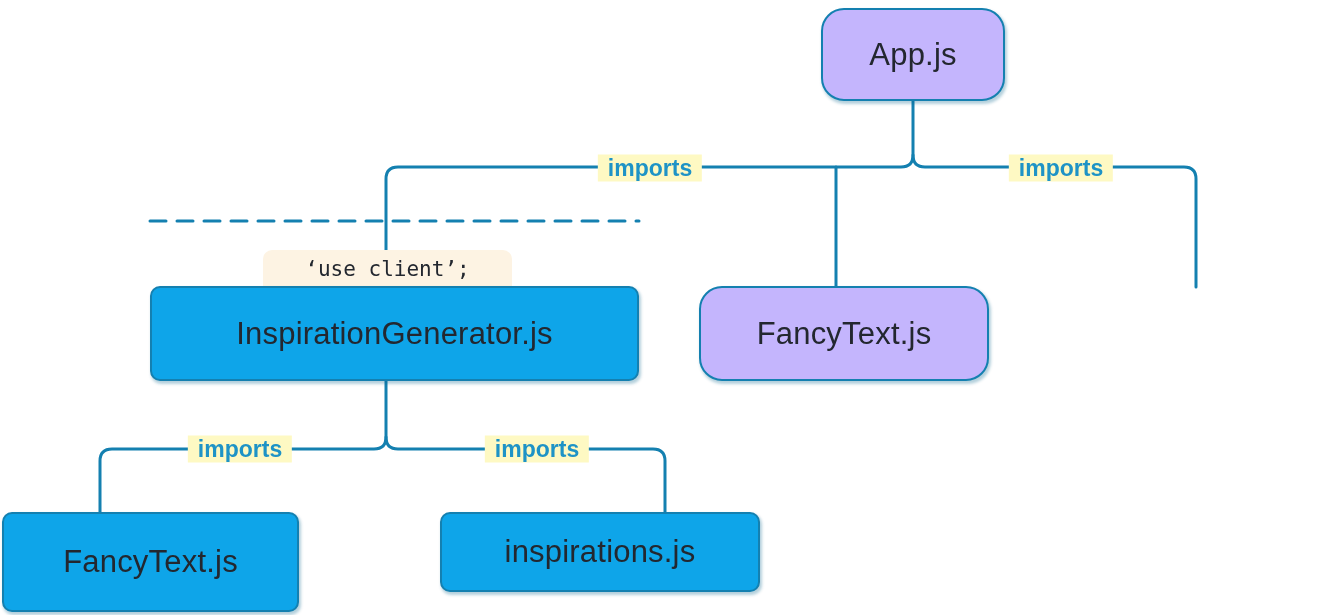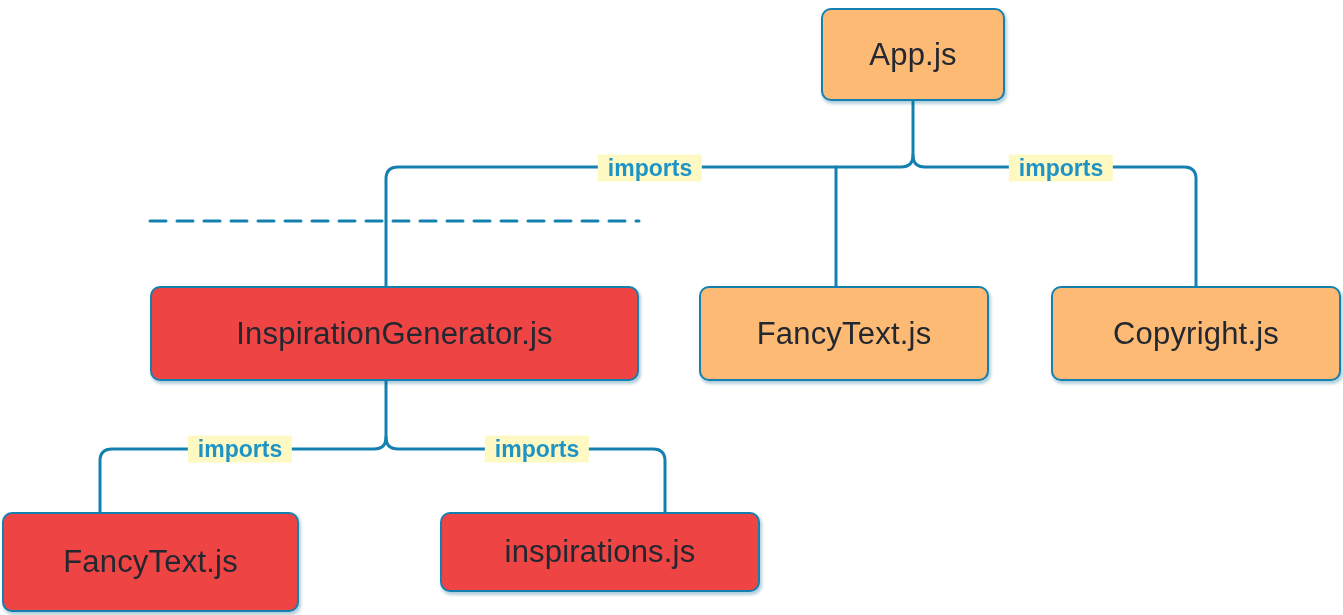--- a/index.html
+++ b/index.html
@@ -29,22 +29,22 @@
     justify-content: center;
     border: 2.5px solid #1480b0;
     border-radius: 10px;
     box-sizing: border-box;
     font-size: 31px;
     font-weight: 500;
     color: #23272f;
     box-shadow: 1.5px 2.5px 3px rgba(7, 100, 140, 0.30);
     letter-spacing: 0.2px;
   }
-  .node.server { background: #fdba74; }
-  .node.client { background: #ef4444; }
+  .node.server { background: #c4b5fd; border-radius: 23px; }
+  .node.client { background: #0ea5e9; }
 
   .node-app            { left: 821px; top: 8px;   width: 184px; height: 93px; }
   .node-insp-gen       { left: 150px; top: 286px; width: 489px; height: 95px; }
   .node-fancy-top      { left: 699px; top: 286px; width: 290px; height: 95px; }
   .node-copyright      { left: 1051px; top: 286px; width: 290px; height: 95px; }
   .node-fancy-bottom   { left: 2px;   top: 512px; width: 297px; height: 100px; }
   .node-inspirations   { left: 440px; top: 512px; width: 320px; height: 80px; }
 
   .directive-badge {
     position: absolute;
@@ -93,26 +93,26 @@
       <path d="M386,437 Q386,449 398,449 H653 Q665,449 665,461 V513"></path>
       <path stroke-dasharray="16 11" d="M150,221 H639"></path>
     </g>
   </svg>
 
   <div class="edge-label top-left">imports</div>
   <div class="edge-label top-right">imports</div>
   <div class="edge-label bottom-left">imports</div>
   <div class="edge-label bottom-right">imports</div>
 
+  <div class="directive-badge">‘use client’;</div>
 
   <div class="node server node-app">App.js</div>
 
   <div class="node client node-insp-gen">InspirationGenerator.js</div>
 
   <div class="node server node-fancy-top">FancyText.js</div>
 
-  <div class="node server node-copyright">Copyright.js</div>
 
   <div class="node client node-fancy-bottom">FancyText.js</div>
 
   <div class="node client node-inspirations">inspirations.js</div>
 
 </div>
 
 </body></html>

